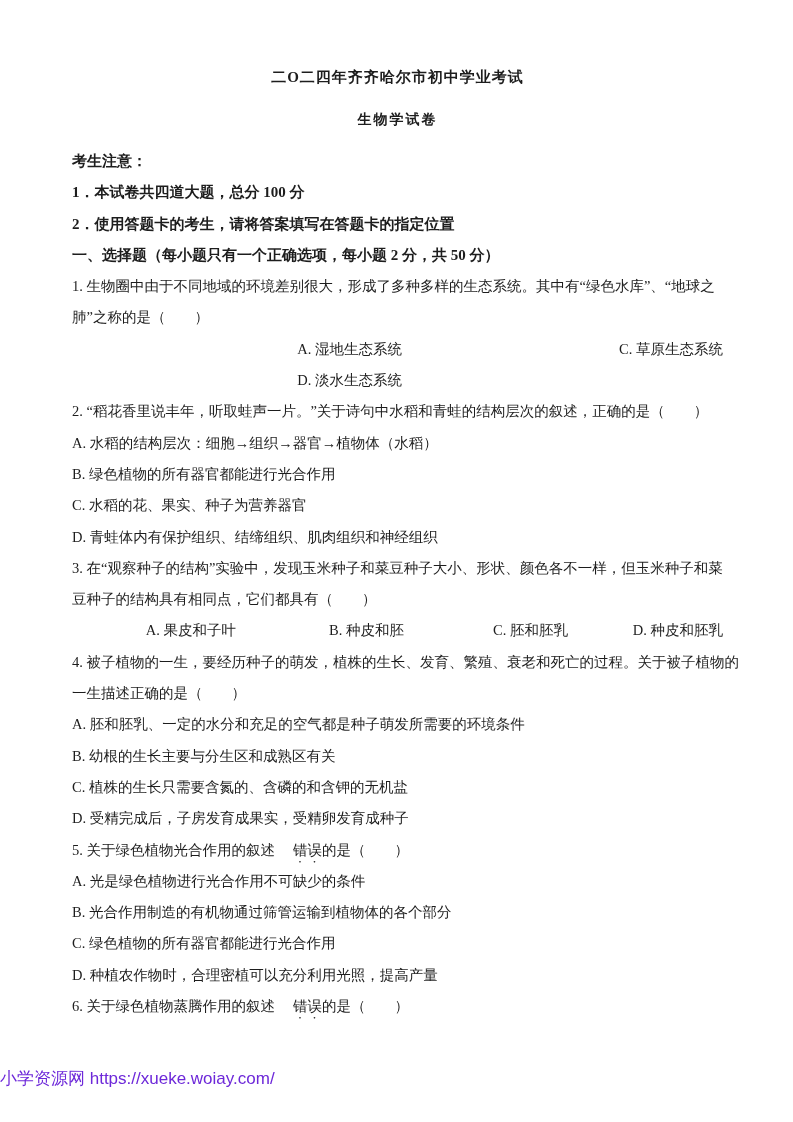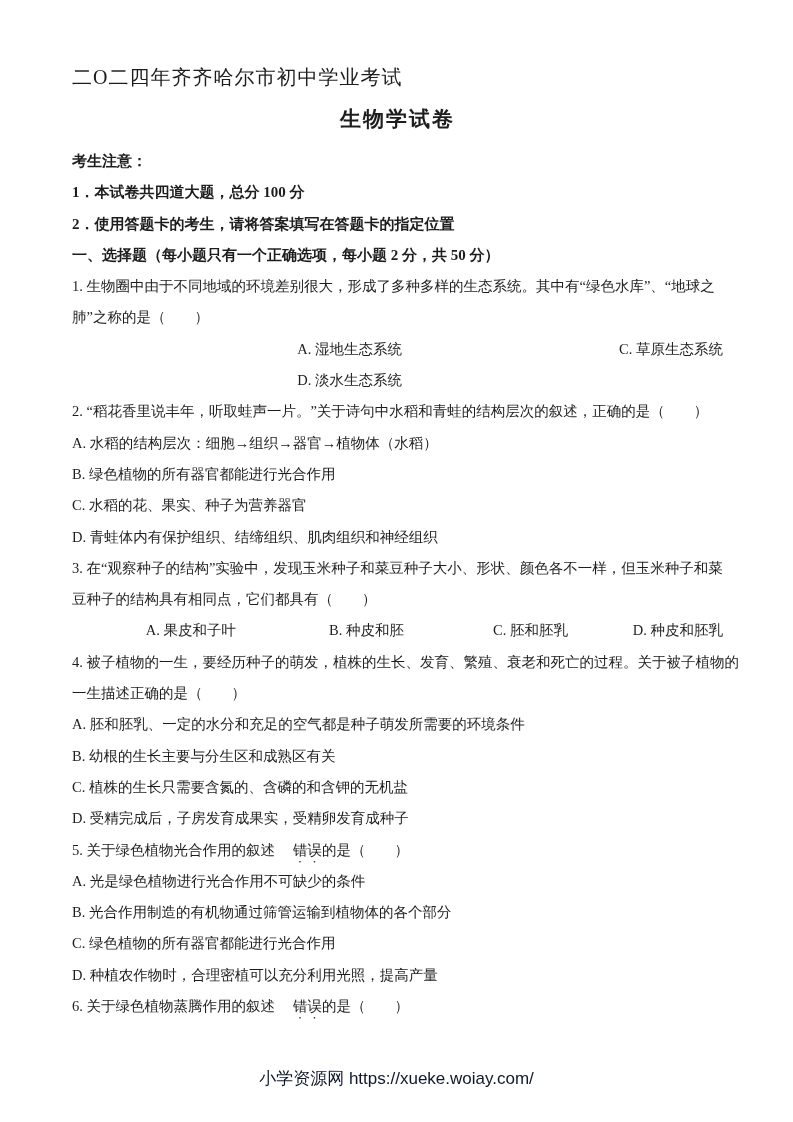--- a/index.html
+++ b/index.html
@@ -1,34 +1,34 @@
 <!DOCTYPE html>
 <html lang="zh"><head>
 <meta charset="utf-8">
 <style>
   html,body{margin:0;padding:0;background:#ffffff;}
   .page{
     width:793px;height:1122px;box-sizing:border-box;position:relative;
     padding:64px 70px 0 72px;background:#ffffff;overflow:hidden;
     font-family:"Liberation Serif",serif;color:#1d1d1d;
   }
-  .title{margin:0;font-size:20px;line-height:26px;text-align:left;font-weight:400;letter-spacing:1px;white-space:nowrap;}
-  .subtitle{margin:17px 0 0 0;font-size:21px;line-height:25px;text-align:center;font-weight:700;letter-spacing:2px;white-space:nowrap;}
+  .title{margin:0;font-size:15px;line-height:26px;text-align:center;font-weight:700;letter-spacing:1px;white-space:nowrap;}
+  .subtitle{margin:17px 0 0 0;font-size:14px;line-height:25px;text-align:center;font-weight:700;letter-spacing:2px;white-space:nowrap;}
   .body-block{margin-top:14px;}
   .line{margin:0;font-size:14.5px;line-height:31.3px;white-space:nowrap;}
   .b{font-weight:700;font-size:15px;}
   .opts-2{display:grid;grid-template-columns:330px 1fr;text-align:right;}
   .opts-4{display:grid;grid-template-columns:164px 168px 164px 1fr;text-align:right;}
   .em-dots{
     -webkit-text-emphasis:filled dot;-webkit-text-emphasis-position:under;
     text-emphasis:filled dot;text-emphasis-position:under right;padding-left:18px;
   }
   .footer{
-    position:absolute;left:0;right:0;top:1068px;text-align:center;
-    font-family:"Liberation Sans",sans-serif;font-size:17px;line-height:22px;color:#0f172a;
+    position:absolute;left:0;right:0;top:1068px;text-align:left;
+    font-family:"Liberation Sans",sans-serif;font-size:17px;line-height:22px;color:#6d28d9;
   }
 </style>
 </head>
 <body>
 
 <div class="page">
 
   <h1 class="title">二O二四年齐齐哈尔市初中学业考试</h1>
   <h2 class="subtitle">生物学试卷</h2>
 

